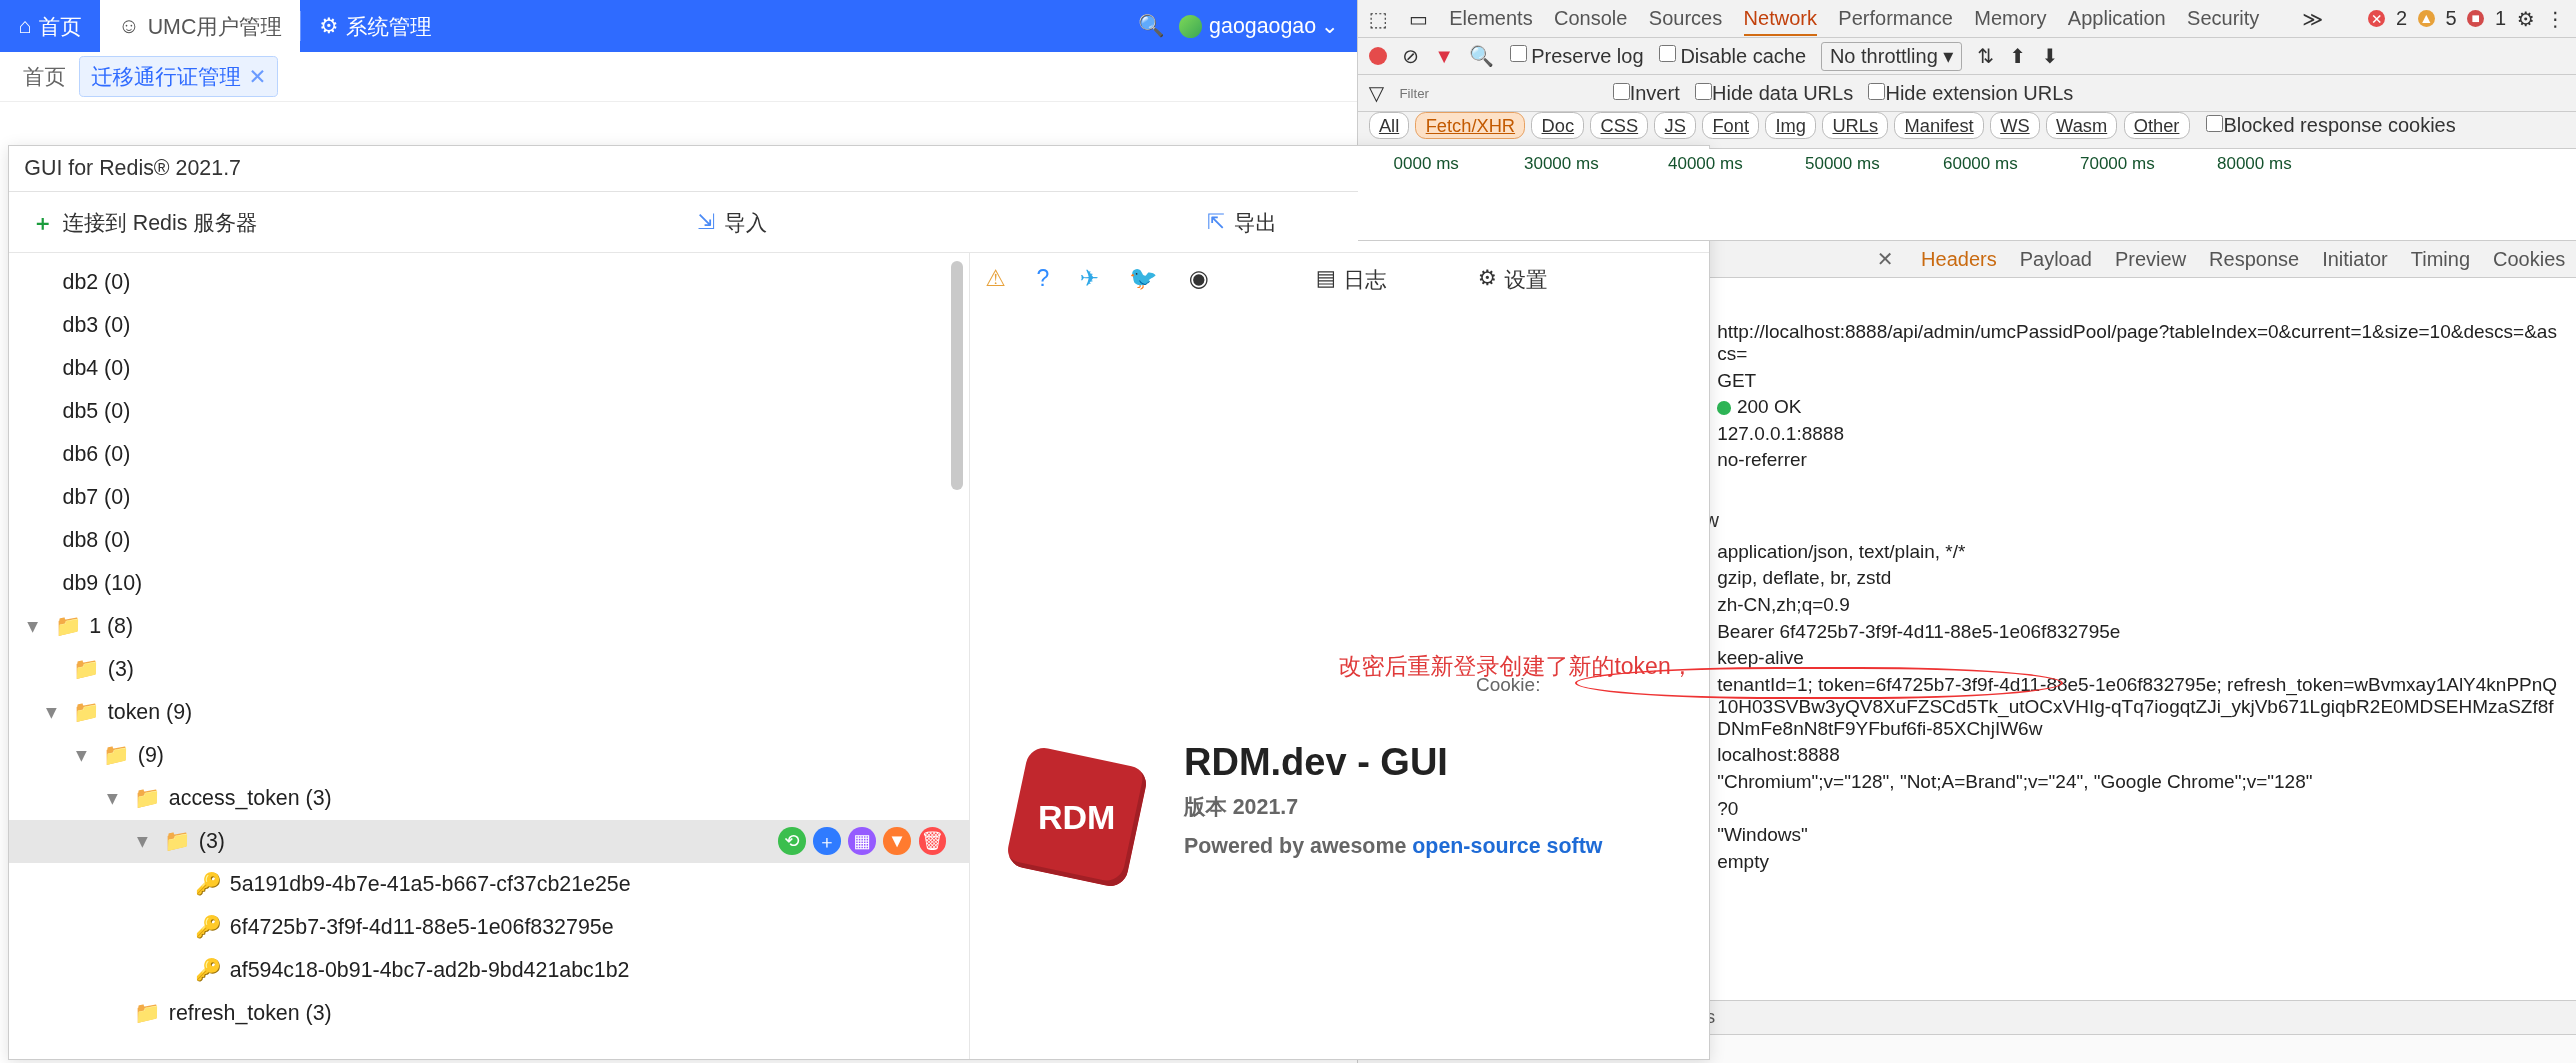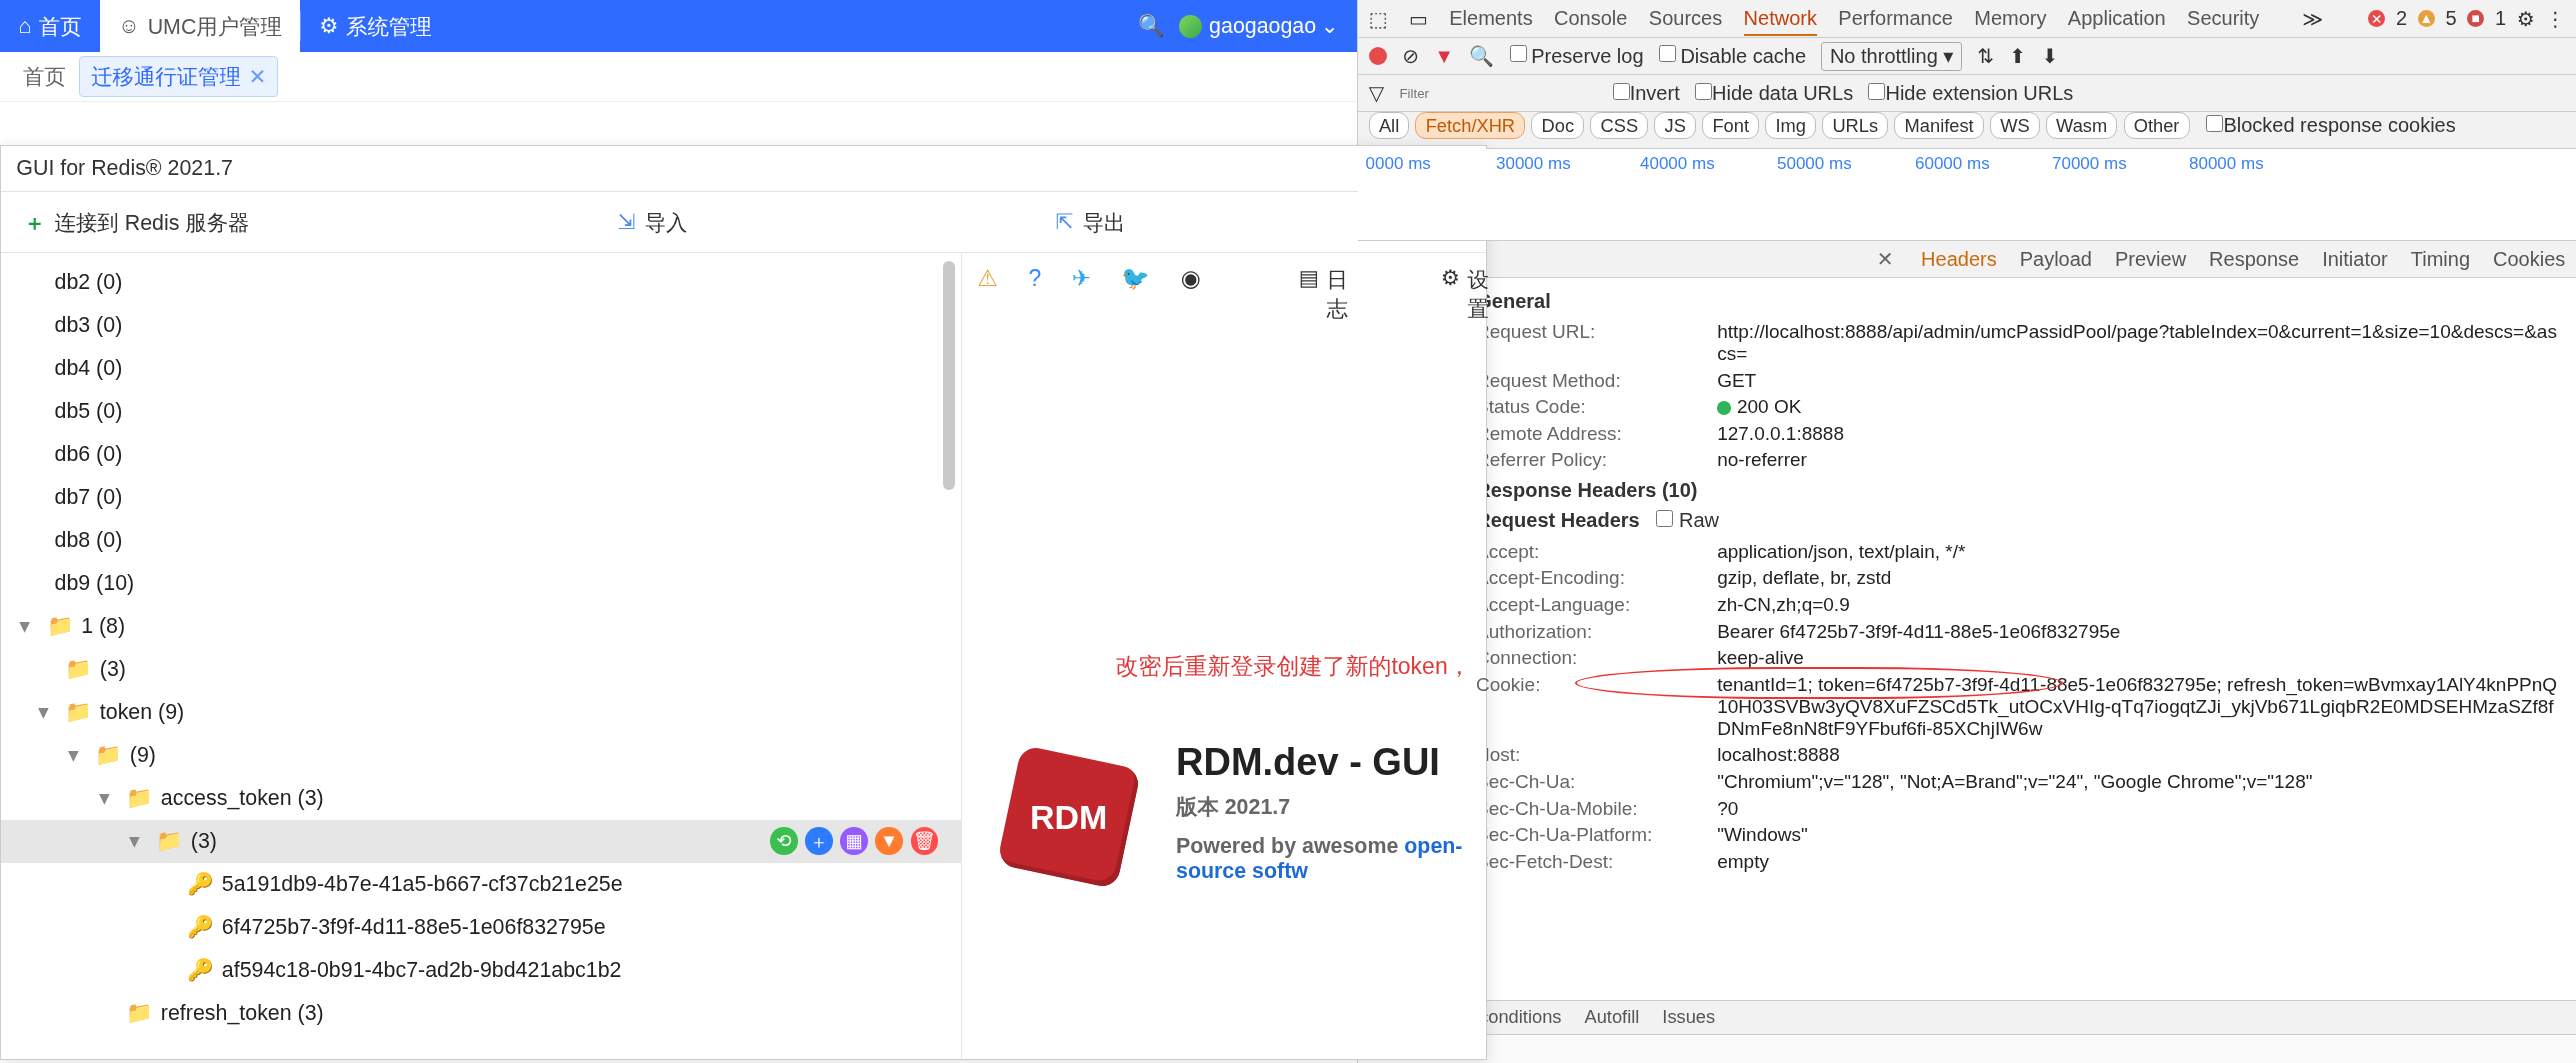--- a/index.html
+++ b/index.html
@@ -14,21 +14,21 @@
 .topbar .spacer { flex: 1; }
 .topbar .search-ic { margin-right: 13.7px; }
 .topbar .avatar { width: 23px; height: 23px; border-radius: 50%; background: linear-gradient(135deg,#7ed957,#3aa655); margin-right: 7.6px; }
 .topbar .user { margin-right: 18.3px; display:flex; align-items:center; gap:4.6px;}
 .subtabs { height: 50px; display: flex; align-items: center; padding: 0 23px; gap: 13.7px; border-bottom: 0.8px solid #eee; }
 .subtabs .crumb { color: #666; }
 .subtabs .chip { border: 0.8px solid #b9d4ff; background: #eaf2ff; color: #2f6bff; border-radius: 4.6px; padding: 4.6px 10.7px; display:flex; align-items:center; gap:7.6px;}
 .subtabs .chip .x { color: #6a9bff; }
 
 
-.rdm { position: absolute; left: 0; top: 145px; width: 1487px; height: 915px; border: 0.8px solid #ccc; background: #fff; box-shadow: 0 3.1px 15.3px rgba(0,0,0,.12); display:flex; flex-direction:column;}
+.rdm { position: absolute; left: 8px; top: 145px; width: 1702px; height: 915px; border: 0.8px solid #ccc; background: #fff; box-shadow: 0 3.1px 15.3px rgba(0,0,0,.12); display:flex; flex-direction:column;}
 .rdm-titlebar { height: 46px; display:flex; align-items:center; padding: 0 15.3px; border-bottom: 0.8px solid #e2e2e2; color:#333;}
 .rdm-titlebar .spacer{flex:1}
 .rdm-titlebar .winbtn{width:30.5px; text-align:center; color:#555;}
 .rdm-toolbar { height: 61px; display:flex; align-items:center; padding: 0 23px; gap: 30.5px; border-bottom:0.8px solid #e6e6e6;}
 .rdm-toolbar .btn{display:flex; align-items:center; gap:9.2px; color:#333;}
 .rdm-toolbar .green{color:#1a9c3c; font-weight:600;}
 .rdm-toolbar .sep{flex:1}
 .rdm-body{flex:1; display:flex;}
 .rdm-tree{width:961px; border-right:0.8px solid #e6e6e6; padding:7.6px 0; position:relative; overflow:hidden;}
 .rdm-tree .row{height:43px; display:flex; align-items:center; padding-left:18.3px; gap:7.6px; color:#222;}
@@ -65,24 +65,24 @@
 .dt-top .err{margin-left:auto; display:flex; gap:10.7px; align-items:center;}
 .dt-top .dot{width:17px;height:17px;border-radius:50%;display:inline-flex;align-items:center;justify-content:center;color:#fff;font-size:13.7px;}
 .dr{background:#e54b4b}.dy{background:#e7a13a}.dbb{background:#d24b4b}
 .dt-row2{height:37px; display:flex; align-items:center; padding:0 10.7px; gap:15.3px; border-bottom:0.8px solid #ccc; background:#f2f2f2;}
 .dt-row2 .rec{width:18.3px;height:18.3px;border-radius:50%;background:#e54b4b;}
 .dt-row2 .chk{display:flex;gap:4.6px;}
 .dt-row2 .sel{border:0.8px solid #aaa; padding:1.5px 7.6px; border-radius:3.1px;}
 .dt-row3{height:37px; display:flex; align-items:center; padding:0 10.7px; gap:15.3px; border-bottom:0.8px solid #ccc; background:#f2f2f2;}
 .dt-row3 .filter{flex:0 0 198px; border:none; background:transparent;}
 .dt-row4{height:37px; display:flex; align-items:center; padding:0 10.7px; gap:6.1px; border-bottom:0.8px solid #ccc; background:#f2f2f2; flex-wrap:wrap;}
-.dt-row4 .pill{border:0.8px solid #bbb; padding:1.5px 9.2px; border-radius:10.7px; font-size:18.3px; background:#fff;}
+.dt-row4 .pill{border:0.8px solid #bbb; padding:1.5px 9.2px; border-radius:10.7px; font-size:18.3px; background:#fff;text-decoration:underline;}
 .dt-row4 .pill.act{background:#fde1c7; border-color:#e7a060; color:#c35a00;}
 .dt-timeline{height:92px; border-bottom:0.8px solid #ccc; position:relative; background:#fff;}
-.dt-timeline .tick{position:absolute; top:4.6px; font-size:17px; color:#3b82f6;}
+.dt-timeline .tick{position:absolute; top:4.6px; font-size:17px; color:#14532d;margin-left:28px;}
 .dt-detail-tabs{height:37px; display:flex; align-items:center; gap:23px; padding:0 10.7px; background:#f2f2f2; border-bottom:0.8px solid #ccc;justify-content:flex-end;}
 .dt-detail-tabs .x{color:#666; margin-right:4.6px;}
 .dt-detail-tabs .t{color:#555;}
 .dt-detail-tabs .t.act{color:#c96a10;}
 .dt-reqlist{width:92px; border-right:0.8px solid #ddd;}
 .dt-reqlist .r{padding:6.1px 4.6px; font-size:17px; color:#555; border-bottom:0.8px solid #eee; white-space:nowrap; overflow:hidden;}
 .dt-reqlist .r.act{background:#d9e7ff;}
 .dt-main{flex:1; overflow:auto; padding:6.1px 10.7px;}
 .dt-main .sec{margin:4.6px 0 6.1px; font-weight:600;}
 .dt-main .sec::before{content:"▾ "; color:#666;}

